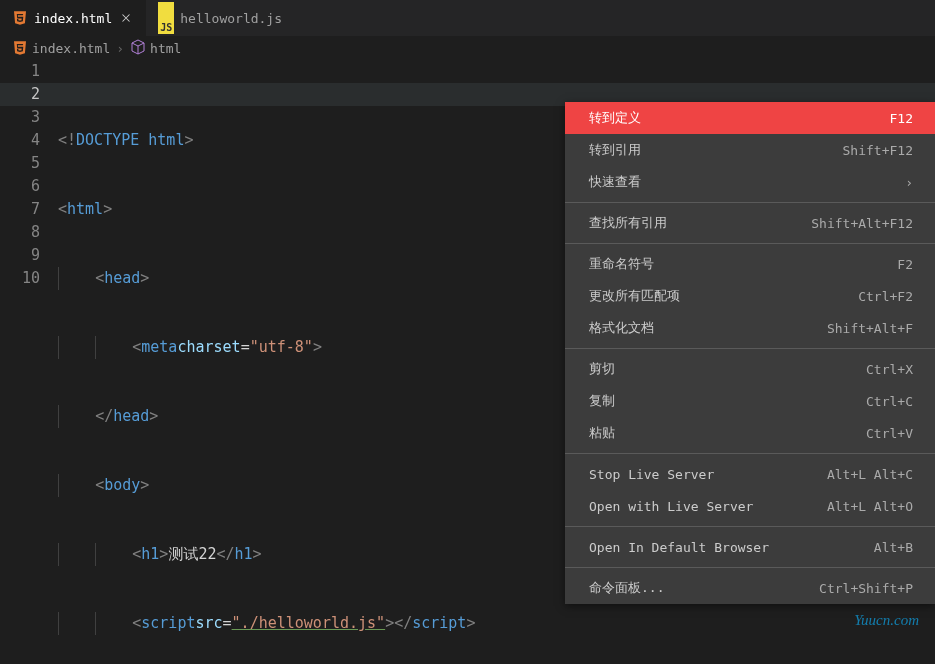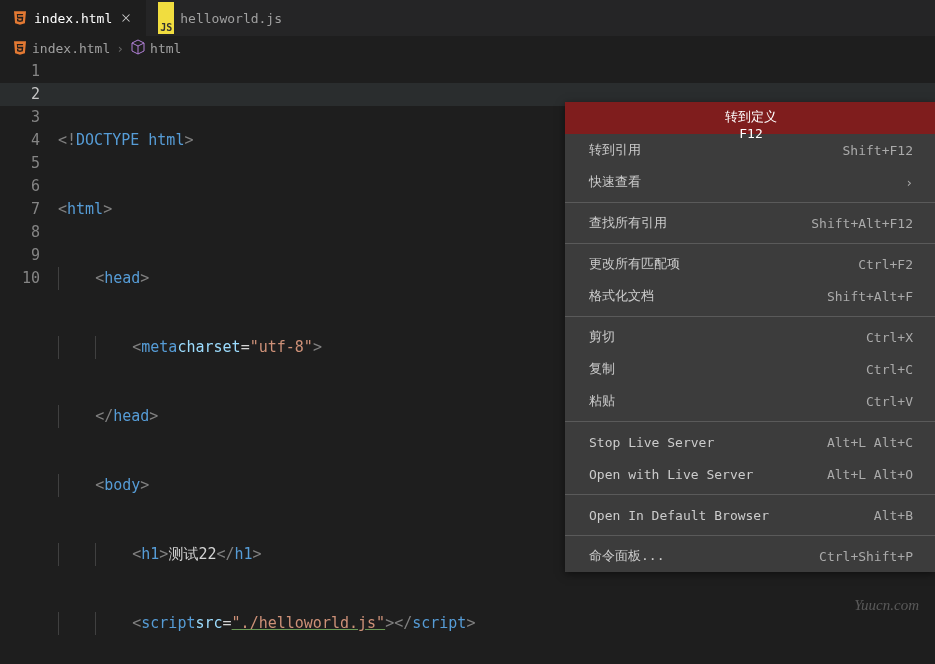--- a/index.html
+++ b/index.html
@@ -84,30 +84,30 @@
       color: #cccccc;
     }
     .menu-item {
       display: flex;
       justify-content: space-between;
       align-items: center;
       padding: 6px 22px 6px 24px;
       cursor: pointer;
       height: 32px;
     }
-    .menu-item.highlighted { background: #7f1d1d; color:#fff;flex-direction:column; }
+    .menu-item.highlighted { background: #ef4444; color:#fff; }
     .menu-item .shortcut { color:#aaaaaa; font-size:13px; }
     .menu-item.highlighted .shortcut { color:#fff; }
     .menu-item .chevron { color:#aaa; }
     .menu-sep { height:1px; background:#5a5a5a; margin: 4px 0; }
     .watermark {
       position:absolute;
-      bottom: 50px;
+      bottom: 35px;
       right: 16px;
-      color: #737373;
+      color: #0ea5e9;
       font-size: 15px;
       font-style: italic;
       font-family: Georgia, serif;
       opacity: 0.7;
     }
     .html-icon { color:#e37933; }
     .js-icon { background:#f1dd3f; color:#323330; font-weight:bold; font-size:10px; width:16px; height:32px; display:flex; align-items:flex-end; justify-content:flex-end; padding:1px 2px; }
     .cube-icon svg { width:16px; height:16px; }
   </style>
 </head>
@@ -194,20 +194,24 @@
       <span>快速查看</span>
       <span class="chevron">›</span>
     </div>
     <div class="menu-sep"></div>
     <div class="menu-item">
       <span>查找所有引用</span>
       <span class="shortcut">Shift+Alt+F12</span>
     </div>
     <div class="menu-sep"></div>
     <div class="menu-item">
+      <span>重命名符号</span>
+      <span class="shortcut">F2</span>
+    </div>
+    <div class="menu-item">
       <span>更改所有匹配项</span>
       <span class="shortcut">Ctrl+F2</span>
     </div>
     <div class="menu-item">
       <span>格式化文档</span>
       <span class="shortcut">Shift+Alt+F</span>
     </div>
     <div class="menu-sep"></div>
     <div class="menu-item">
       <span>剪切</span>

